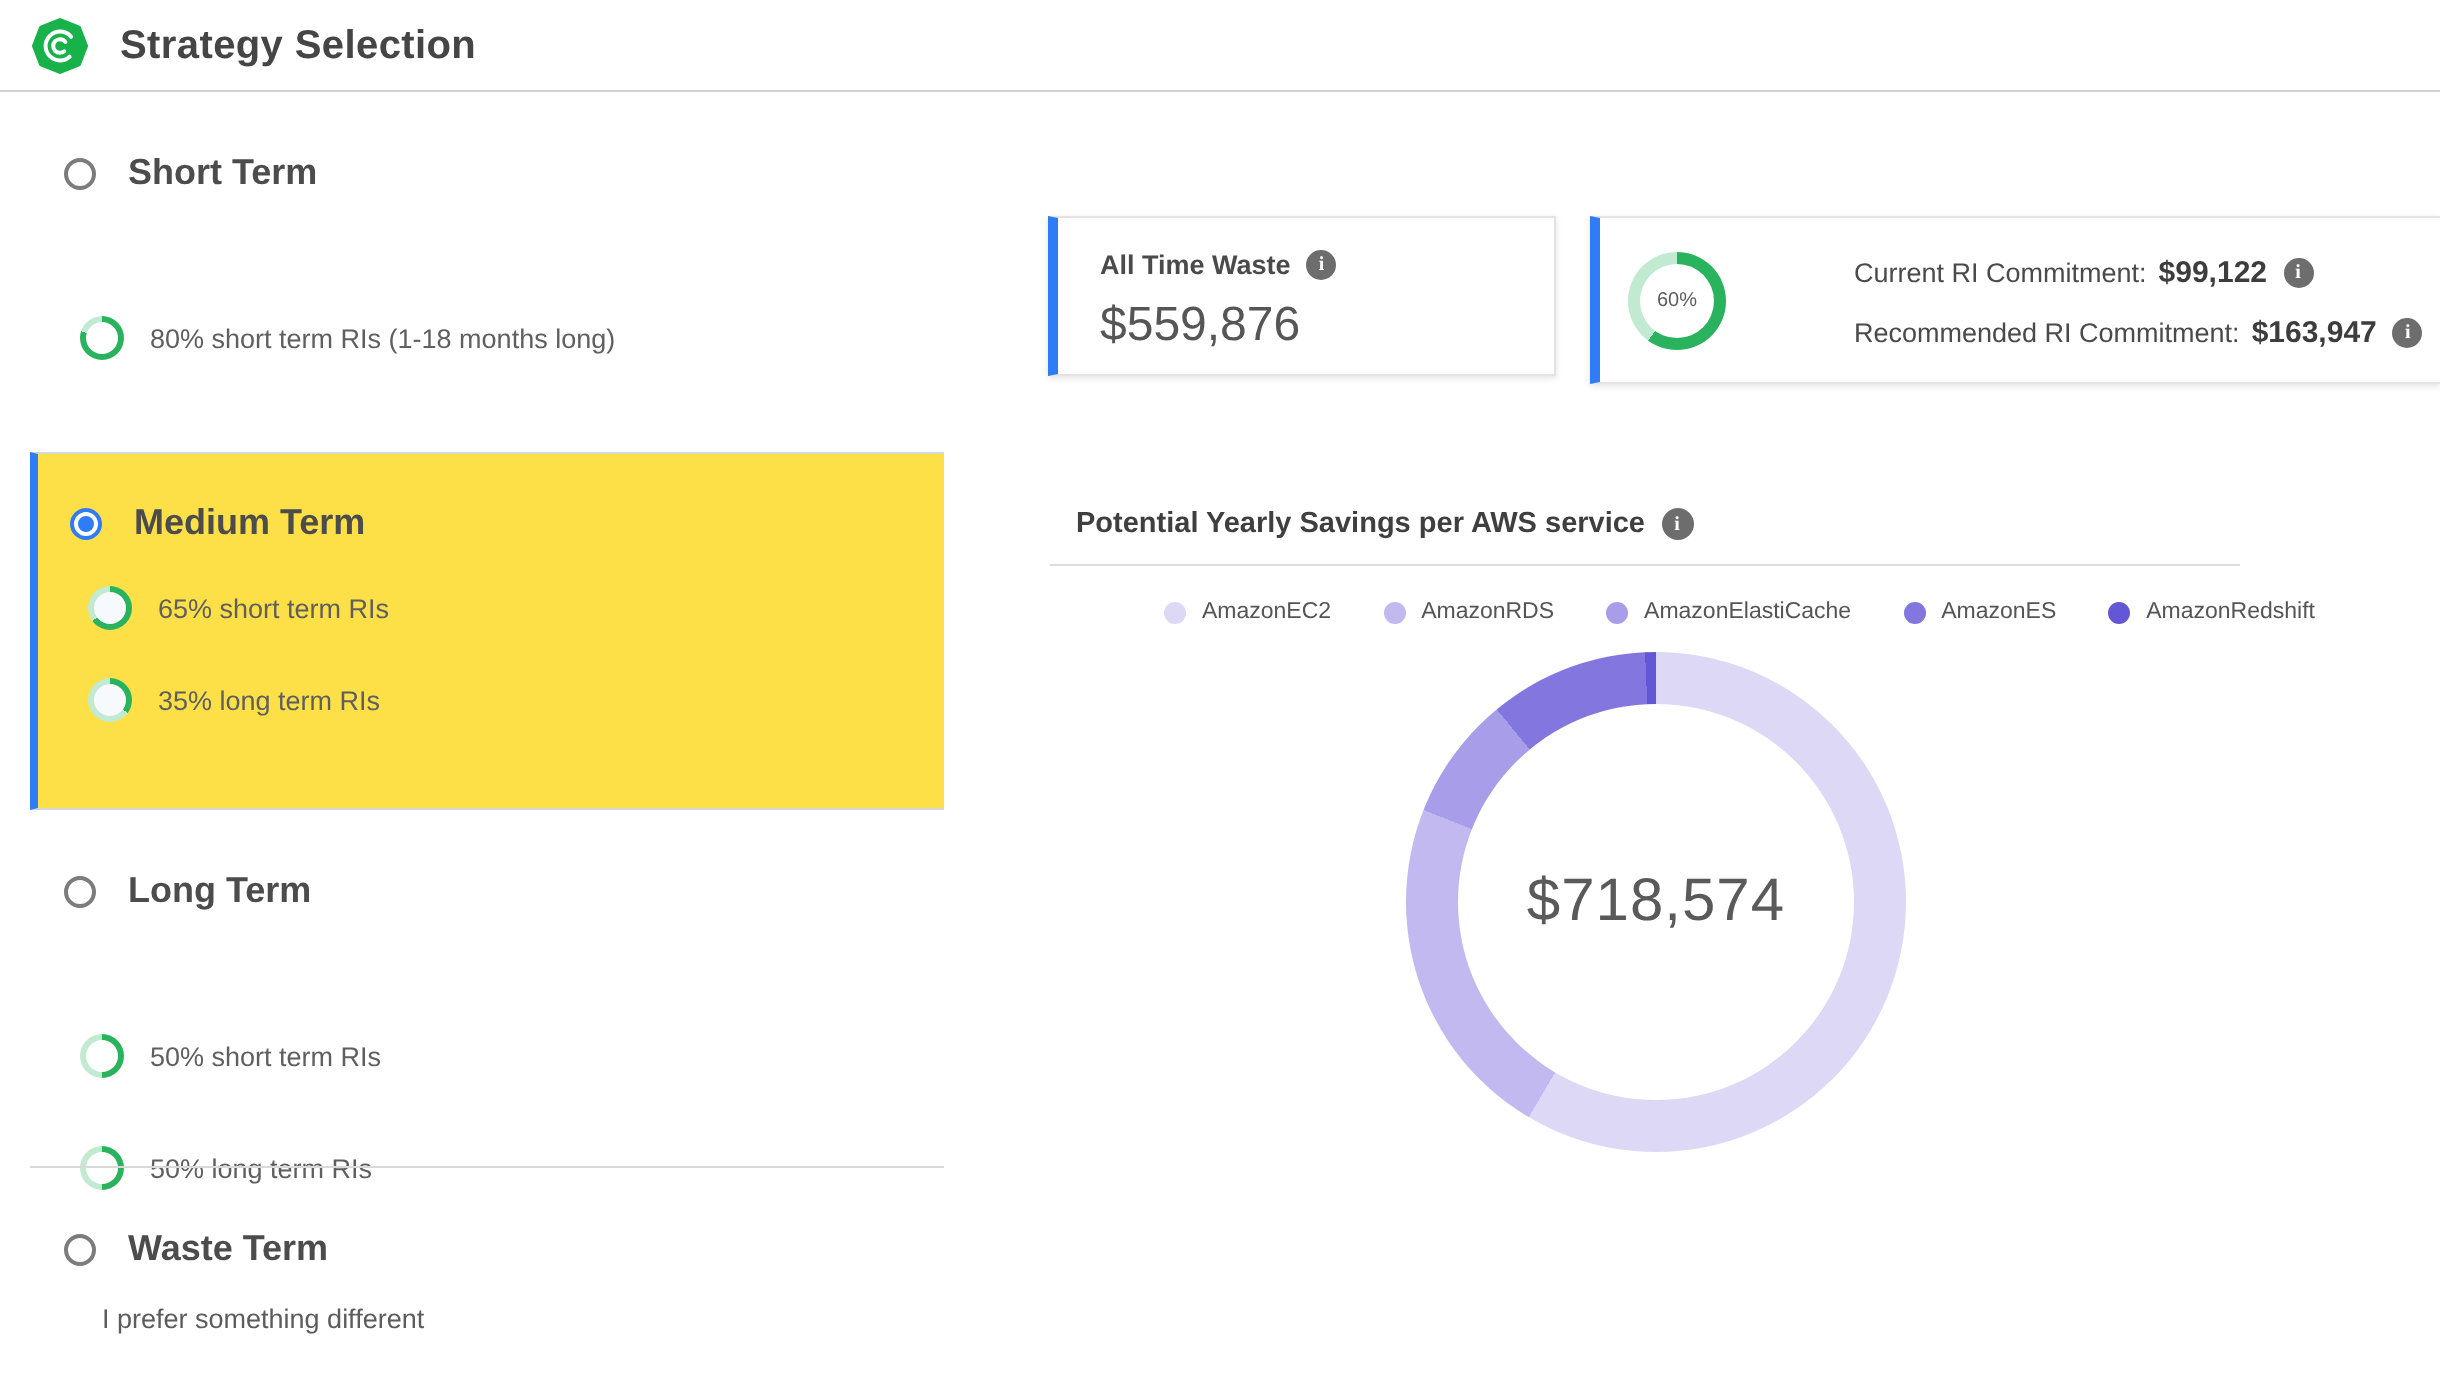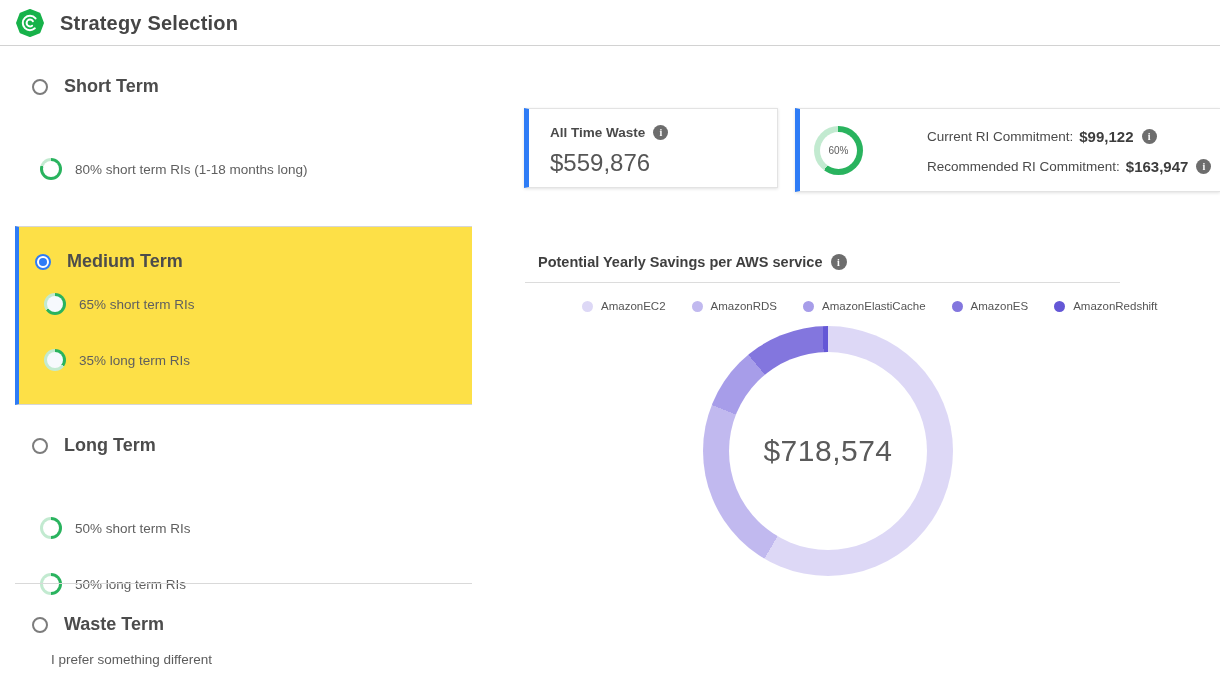--- a/index.html
+++ b/index.html
@@ -78,21 +78,21 @@
 
     <div class="medium-box">
       <div class="section-row" style="top:24px; left:16px; position:absolute;">
         <span class="radio selected"></span>
         <span class="section-label">Medium Term</span>
       </div>
       <div class="item-row" style="top:66px; left:25px; position:absolute;">
         <span class="ring in-box" style="background: conic-gradient(rgb(41, 179, 94) 0deg, rgb(41, 179, 94) 65%, rgb(194, 234, 208) 65%, rgb(194, 234, 208) 100%);"></span>
         <span class="item-label">65% short term RIs</span>
       </div>
-      <div class="item-row" style="top:122px; left:25px; position:absolute;">
+      <div class="item-row" style="top:112px; left:25px; position:absolute;">
         <span class="ring in-box" style="background: conic-gradient(rgb(41, 179, 94) 0deg, rgb(41, 179, 94) 35%, rgb(194, 234, 208) 35%, rgb(194, 234, 208) 100%);"></span>
         <span class="item-label">35% long term RIs</span>
       </div>
     </div>
 
     <div class="section-row" style="top:389px; left:17px;">
       <span class="radio"></span>
       <span class="section-label">Long Term</span>
     </div>
     <div class="item-row" style="top:471px; left:25px;">

